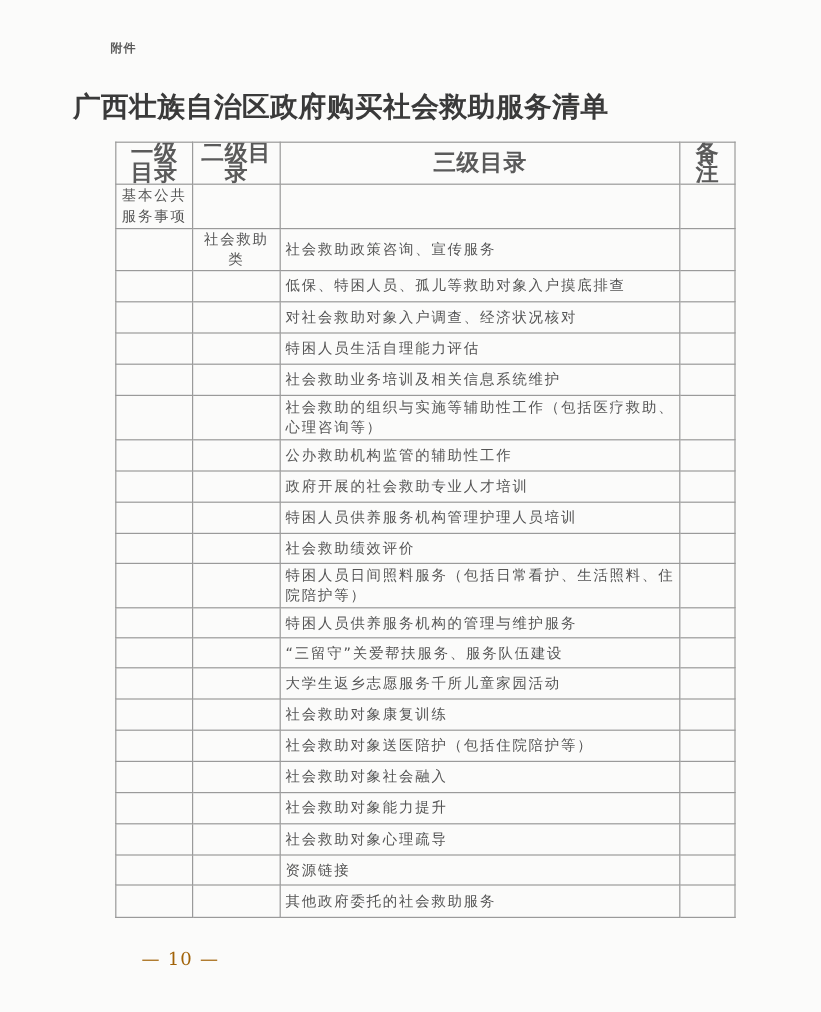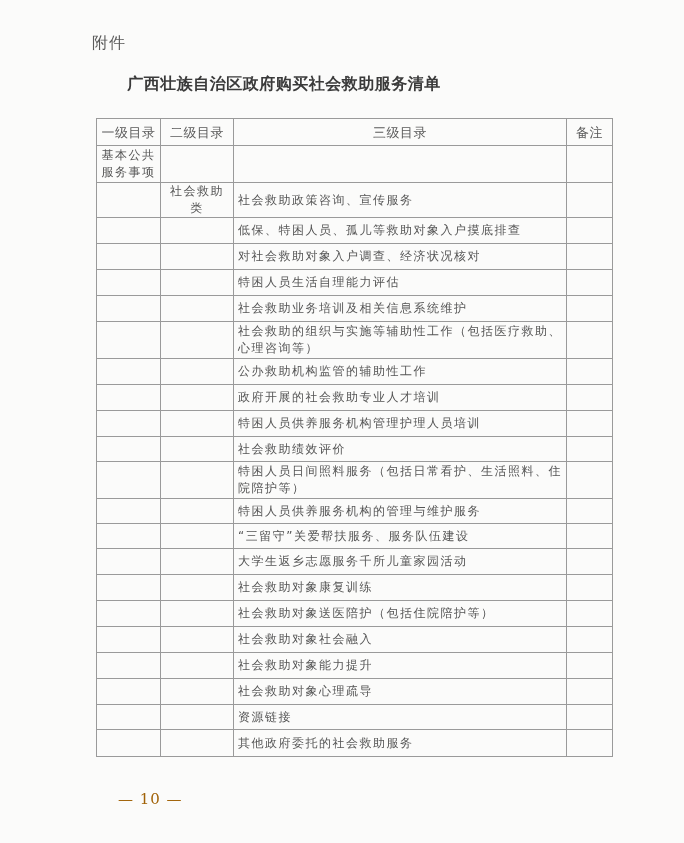--- a/index.html
+++ b/index.html
@@ -12,32 +12,33 @@
       background: #fbfbfa;
       position: relative;
       overflow: hidden;
       font-family: "DejaVu Sans", sans-serif;
       color: #4a4a4a;
     }
     .attachment-label {
       position: absolute;
       left: 92px;
       top: 33px;
-      font-size: 16px;
+      font-size: 10px;
       color: #5a5a5a;
       letter-spacing: 1px;
+      font-weight: bold;
     }
     .page-title {
       position: absolute;
       left: 0;
       width: 544px;
       top: 74px;
       text-align: center;
       font-family: Liberation Serif, serif;
-      font-size: 16px;
+      font-size: 23px;
       font-weight: bold;
       color: #3a3a3a;
       letter-spacing: 0.5px;
       padding-left: 24px;
       box-sizing: border-box;
     }
     table.catalog {
       position: absolute;
       left: 96px;
       top: 118px;
@@ -50,25 +51,26 @@
     table.catalog td, table.catalog th {
       border: 1px solid #9a9a9a;
       padding: 0 4px;
       vertical-align: middle;
       font-weight: normal;
       line-height: 17px;
       letter-spacing: 1.5px;
       overflow: hidden;
     }
     table.catalog th {
-      font-size: 13px;
+      font-size: 19px;
       color: #5a5a5a;
       text-align: center;
       height: 26px;
       letter-spacing: 0.5px;
+      font-weight: bold;
     }
     col.c1 { width: 64px; }
     col.c2 { width: 73px; }
     col.c3 { width: 333px; }
     col.c4 { width: 46px; }
     td.lvl1 {
       text-align: center;
       letter-spacing: 2px;
       padding: 0 2px;
     }

